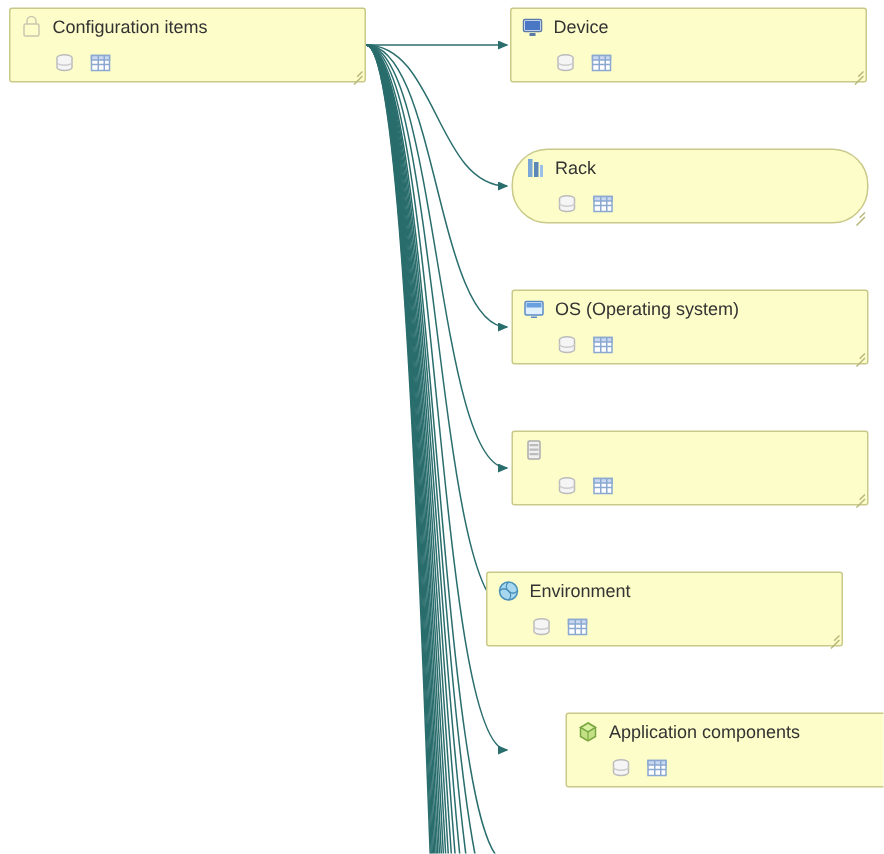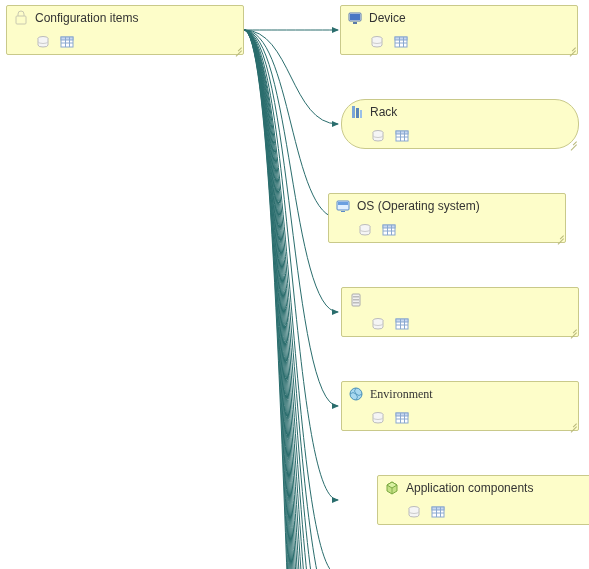--- a/index.html
+++ b/index.html
@@ -213,21 +213,21 @@
             <rect x="2" y="3" width="12" height="10" fill="#fff" stroke="#8aa8d0"></rect>
             <rect x="2" y="3" width="12" height="3" fill="#c8d8f0" stroke="#8aa8d0"></rect>
             <line x1="6.5" y1="3" x2="6.5" y2="13" stroke="#8aa8d0"></line>
             <line x1="10.5" y1="3" x2="10.5" y2="13" stroke="#8aa8d0"></line>
             <line x1="2" y1="9" x2="14" y2="9" stroke="#8aa8d0"></line>
           </svg>
         </span>
       </div>
       <div class="resizer"></div>
     </div>
-    <div class="node" style="left: 328px; top: 193px; width: 238px; height: 50px; text-align: right;">
+    <div class="node" style="left: 341px; top: 193px; width: 238px; height: 50px; text-align: right;">
       <div class="node-header">
         <span class="type-icon">
           <svg width="16" height="16">
             <rect x="2" y="3" width="12" height="9" rx="1" fill="#e0f0ff" stroke="#5a8ac8"></rect>
             <rect x="3" y="4" width="10" height="3" fill="#6aa0e0"></rect>
             <rect x="6" y="13" width="4" height="1" fill="#5a8ac8"></rect>
           </svg>
         </span>
         <span class="node-title">OS (Operating system)</span>
       </div>
@@ -275,21 +275,21 @@
             <rect x="2" y="3" width="12" height="10" fill="#fff" stroke="#8aa8d0"></rect>
             <rect x="2" y="3" width="12" height="3" fill="#c8d8f0" stroke="#8aa8d0"></rect>
             <line x1="6.5" y1="3" x2="6.5" y2="13" stroke="#8aa8d0"></line>
             <line x1="10.5" y1="3" x2="10.5" y2="13" stroke="#8aa8d0"></line>
             <line x1="2" y1="9" x2="14" y2="9" stroke="#8aa8d0"></line>
           </svg>
         </span>
       </div>
       <div class="resizer"></div>
     </div>
-    <div class="node" style="left: 341px; top: 381px; width: 238px; height: 50px; font-family: Liberation Serif, serif;">
+    <div class="node" style="left: 324px; top: 381px; width: 238px; height: 50px;">
       <div class="node-header">
         <span class="type-icon">
           <svg width="16" height="16">
             <circle cx="8" cy="8" r="6" fill="#a8d8f0" stroke="#4a90b8"></circle>
             <path d="M2 8 Q5 5 8 8 Q11 11 14 8" fill="none" stroke="#4a90b8" stroke-width="0.8"></path>
             <path d="M8 2 Q5 5 8 8 Q11 11 8 14" fill="none" stroke="#4a90b8" stroke-width="0.8"></path>
           </svg>
         </span>
         <span class="node-title">Environment</span>
       </div>

